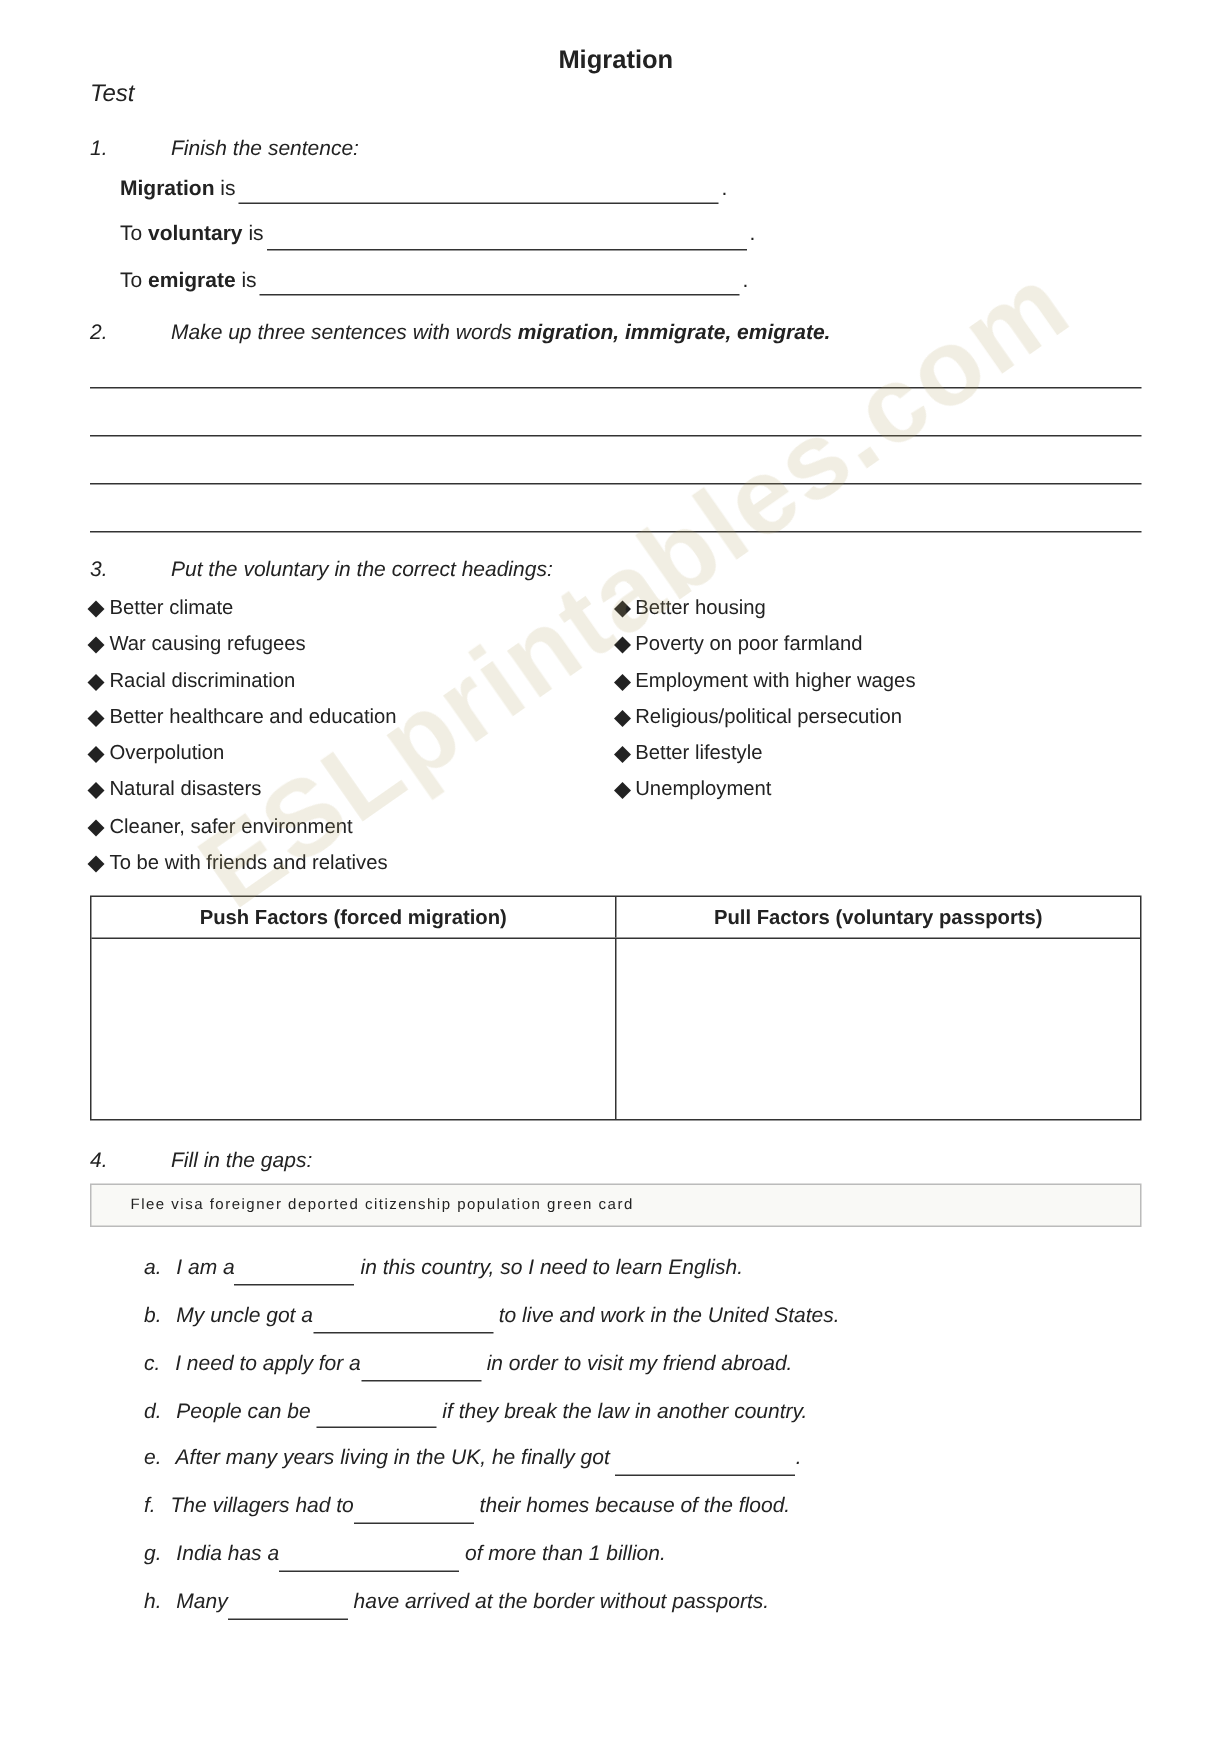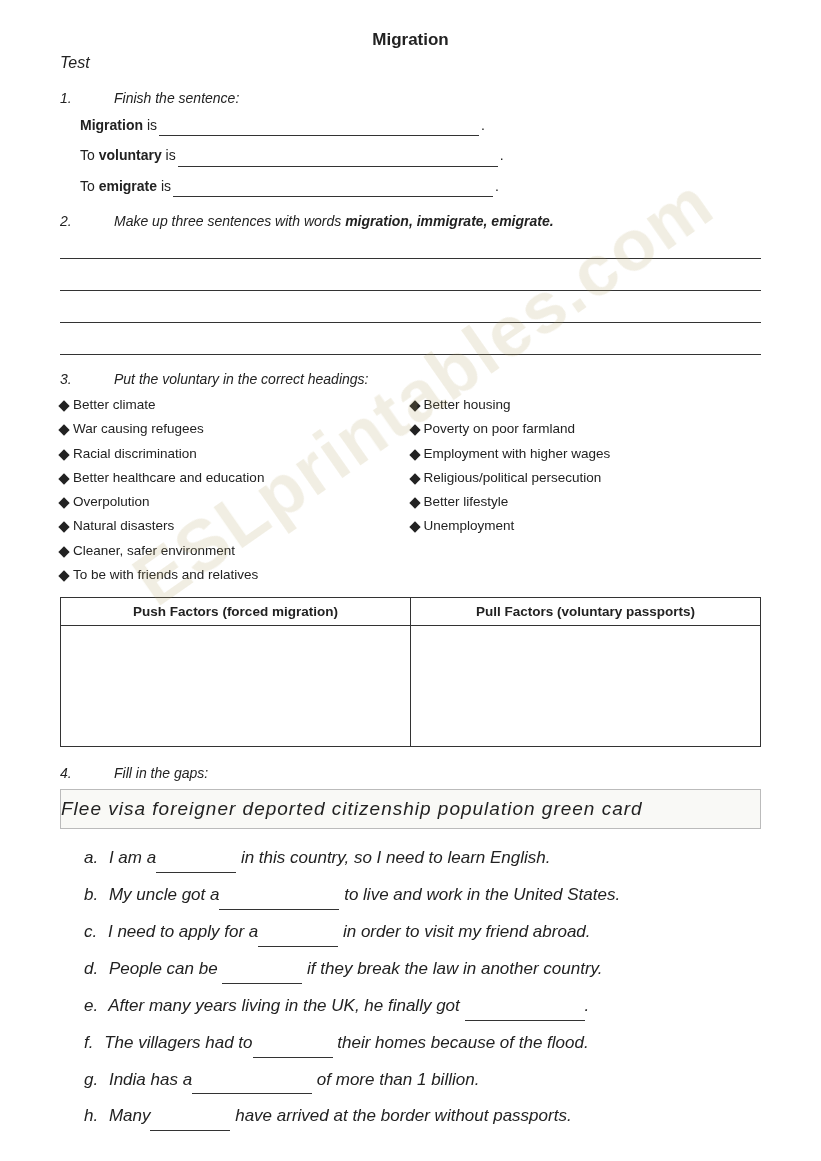--- a/index.html
+++ b/index.html
@@ -115,32 +115,31 @@
       padding: 8px;
       font-size: 13px;
       vertical-align: top;
     }
     .table-body-cell:first-child {
       border-right: 1.5px solid #333;
     }
     .word-box {
       border: 1px solid #bbb;
       background: #f9f9f6;
-      padding: 8px 0;
+      padding: 8px 26px;
       margin: 8px 0 14px 0;
-      font-style: italic;
-      font-size: 19px;
+      font-size: 10px;
       letter-spacing: 1px;
       width: 100%;
       text-align: left;
     }
     .gap-item {
-      margin: 7px 0 7px 24px;
-      font-style: italic;
-      font-size: 17px;
+      margin: 7px 0 7px 36px;
+      font-style: italic;
+      font-size: 14px;
       line-height: 1.7;
     }
     .gap-item .item-letter {
       font-style: italic;
       margin-right: 6px;
     }
     .blank {
       display: inline-block;
       border-bottom: 1px solid #333;
       min-width: 80px;

